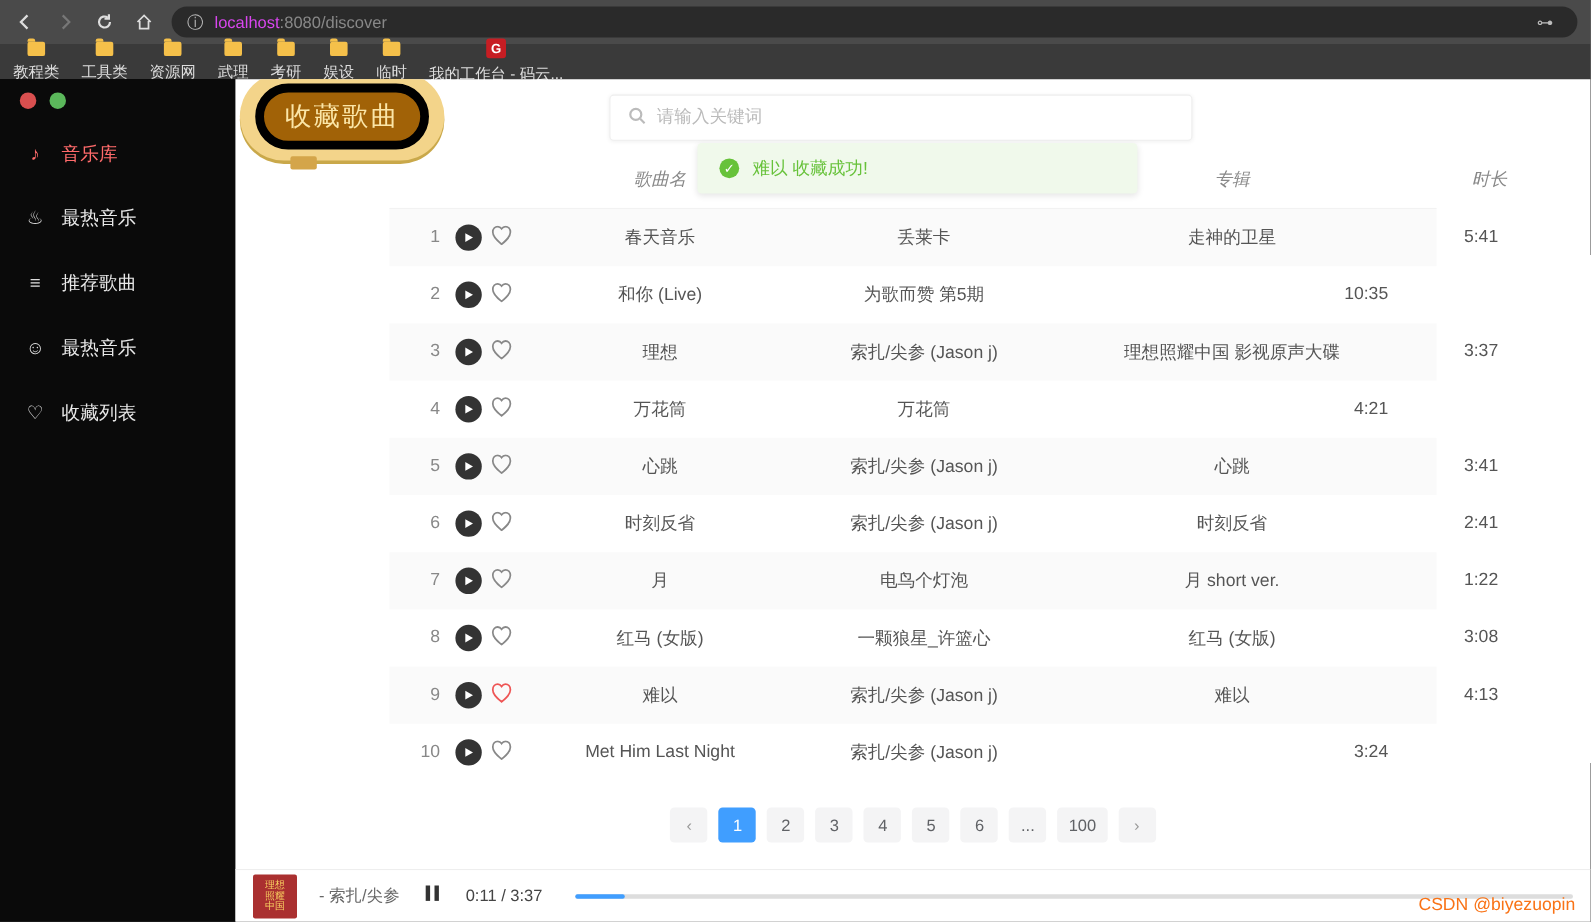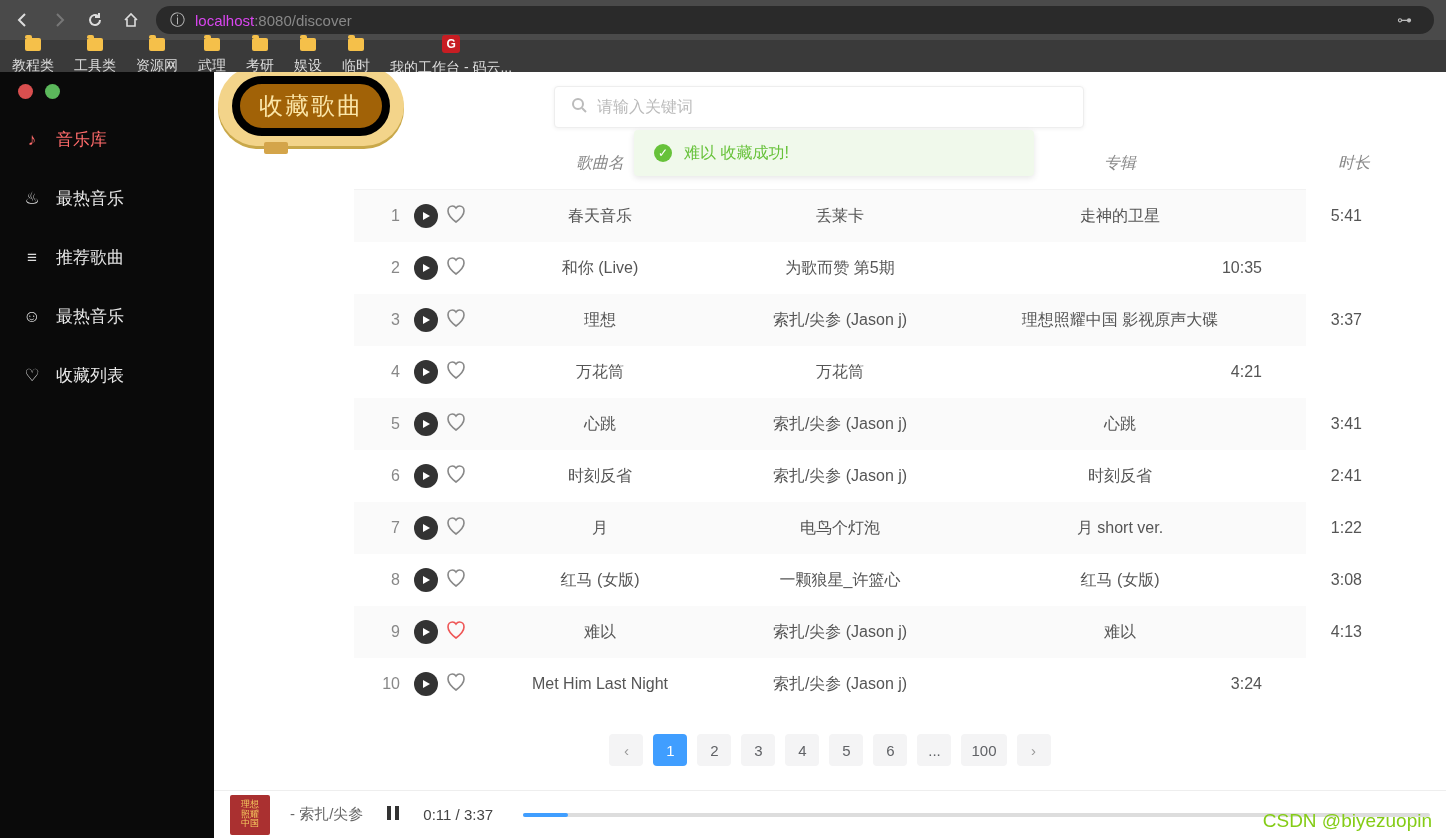--- a/index.html
+++ b/index.html
@@ -82,21 +82,21 @@
 
 .player { position:absolute; bottom:0; left:0; right:0; height:48px; background:#fff; border-top:1px solid #eee; display:flex; align-items:center; padding:0 16px; gap:20px; }
 .album-thumb { width:40px; height:40px; background:#aa3030; border-radius:2px; display:flex; align-items:center; justify-content:center; color:#f8d060; font-size:9px; text-align:center; line-height:1.1; }
 .now-text { font-size:15px; color:#666; }
 .pause-btn { cursor:pointer; color:#333; }
 .time { font-size:15px; color:#444; }
 .progress { flex:1; height:4px; background:#ddd; border-radius:2px; position:relative; margin-left:10px; }
 .progress-fill { position:absolute; left:0; top:0; bottom:0; width:5%; background:#409eff; border-radius:2px; }
 
 
-.wm { position:absolute; right:14px; bottom:6px; color:#84cc16; font-size:19px; z-index:40; }
+.wm { position:absolute; right:14px; bottom:6px; color:#f97316; font-size:16px; z-index:40; }
 </style>
 </head>
 <body>
 
 <div class="browser-bar">
   <div class="nav-btn">
       <svg width="16" height="16" viewBox="0 0 16 16">
         <path d="M10 2 L4 8 L10 14" stroke="currentColor" stroke-width="2" fill="none"></path>
       </svg>
     </div>

